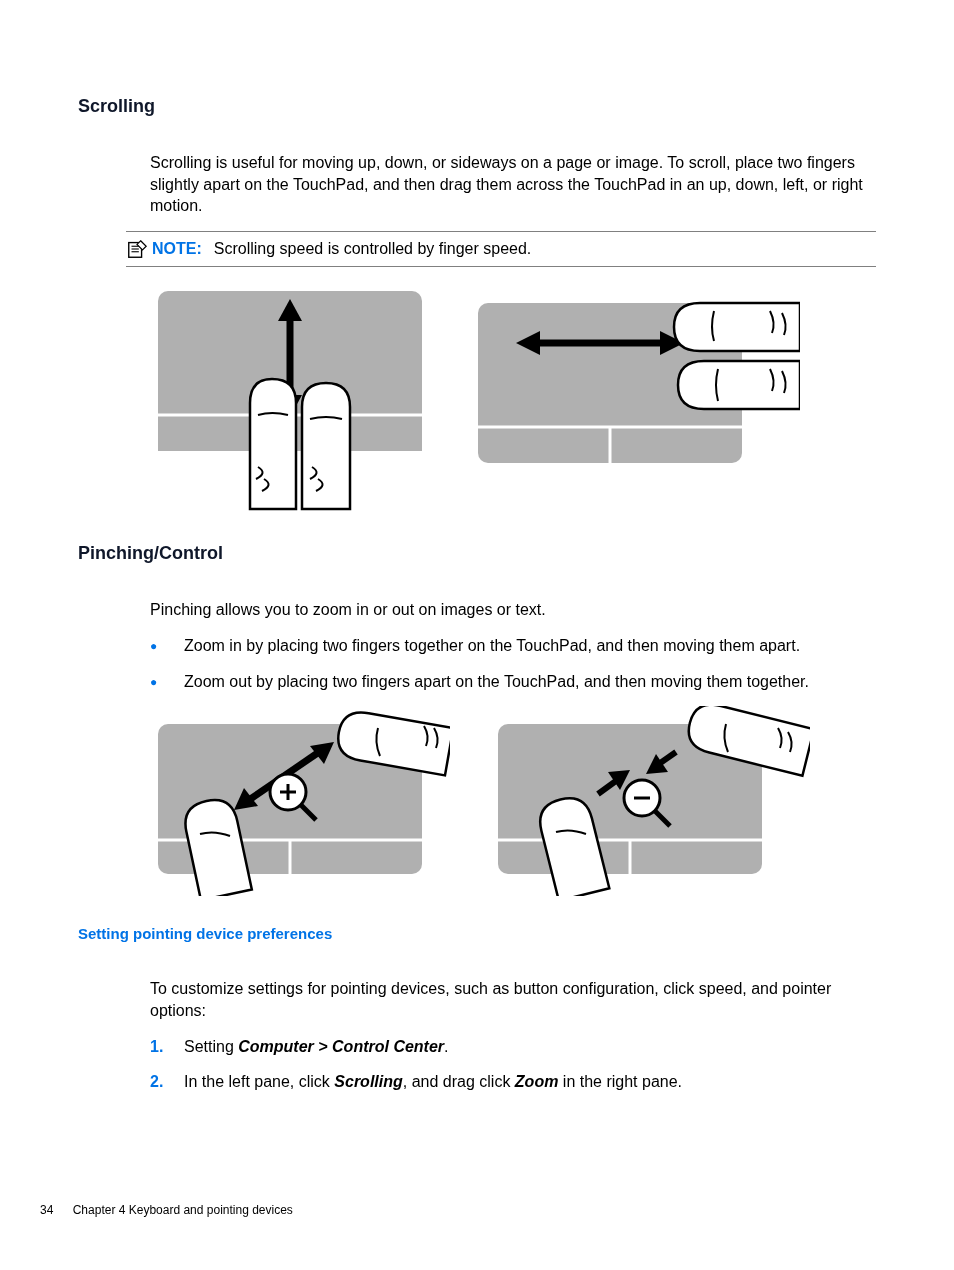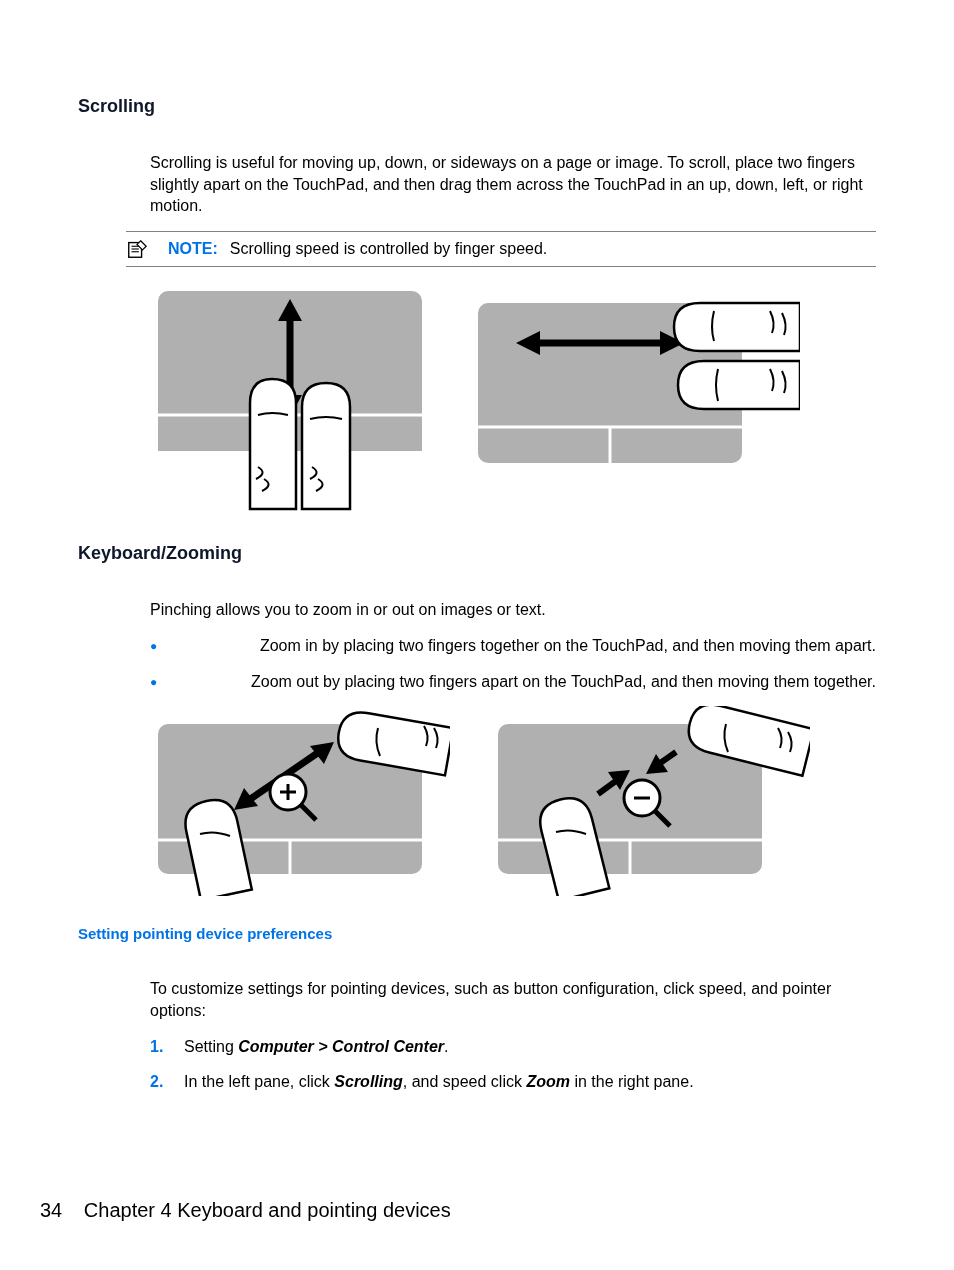--- a/index.html
+++ b/index.html
@@ -37,21 +37,21 @@
     margin-bottom: 14px;
   }
   .note-box {
     border-top: 1px solid #808080;
     border-bottom: 1px solid #808080;
     padding: 6px 0;
     margin-left: 48px;
     margin-bottom: 16px;
     display: flex;
     align-items: flex-end;
-    gap: 20px;
+    gap: 4px;
   }
   .note-icon {
     width: 22px;
     height: 22px;
     flex-shrink: 0;
   }
   .note-label {
     color: #0073e6;
     font-weight: bold;
     margin-right: 12px;
@@ -65,21 +65,20 @@
   }
   .touchpad-svg { display: block; }
   ul.bullets {
     list-style: none;
     margin-left: 72px;
   }
   ul.bullets li {
     position: relative;
     padding-left: 34px;
     margin-bottom: 14px;
-    text-align: right;
   }
   ul.bullets li::before {
     content: "●";
     color: #0073e6;
     position: absolute;
     left: 0;
     font-size: 12px;
     top: 3px;
   }
   ol.steps {
@@ -95,23 +94,23 @@
   }
   ol.steps li::before {
     content: counter(step) ".";
     color: #0073e6;
     font-weight: bold;
     position: absolute;
     left: 0;
   }
   .footer {
     position: absolute;
-    bottom: 46px;
+    bottom: 52px;
     left: 40px;
-    font-size: 20px;
+    font-size: 12px;
   }
   .footer .pagenum { margin-right: 16px; }
   .bold { font-weight: bold; font-style: italic; }
 </style>
 </head>
 <body>
 
 <div class="page">
 
   <div class="h3">Scrolling</div>
@@ -173,21 +172,21 @@
         <path d="M244 28 Q240 44 244 58"></path>
         <path d="M248 86 Q244 102 248 118"></path>
         <path d="M300 28 Q306 40 302 50"></path>
         <path d="M312 30 Q318 42 314 52"></path>
         <path d="M300 86 Q306 98 302 108"></path>
         <path d="M312 88 Q318 100 314 110"></path>
       </g>
     </svg>
   </div>
 
-  <div class="h3">Keyboard/Zooming</div>
+  <div class="h3">Pinching/Control</div>
   <div class="body-indent para">Pinching allows you to zoom in or out on images or text.</div>
   <ul class="bullets">
     <li>Zoom in by placing two fingers together on the TouchPad, and then moving them apart.</li>
     <li>Zoom out by placing two fingers apart on the TouchPad, and then moving them together.</li>
   </ul>
 
   <div class="img-row">
 
     <svg class="touchpad-svg" width="300" height="190" viewBox="0 0 300 190">
       <rect x="8" y="18" width="264" height="150" rx="10" fill="#b0b0b0"></rect>
@@ -242,21 +241,21 @@
     </svg>
   </div>
 
   <div class="h2">Setting pointing device preferences</div>
   <div class="body-indent para">To customize settings for pointing devices, such as button configuration, click speed, and pointer options:</div>
   <ol class="steps">
     <li>
       <span>Setting </span><span class="bold">Computer &gt; Control Center</span><span>.</span>
     </li>
     <li>
-      <span>In the left pane, click </span><span class="bold">Scrolling</span><span>, and speed click </span><span class="bold">Zoom</span><span> in the right pane.</span>
+      <span>In the left pane, click </span><span class="bold">Scrolling</span><span>, and drag click </span><span class="bold">Zoom</span><span> in the right pane.</span>
     </li>
   </ol>
 
 </div>
 
 <div class="footer">
   <span class="pagenum">34</span>
   <span>Chapter 4   Keyboard and pointing devices</span>
 </div>
 

